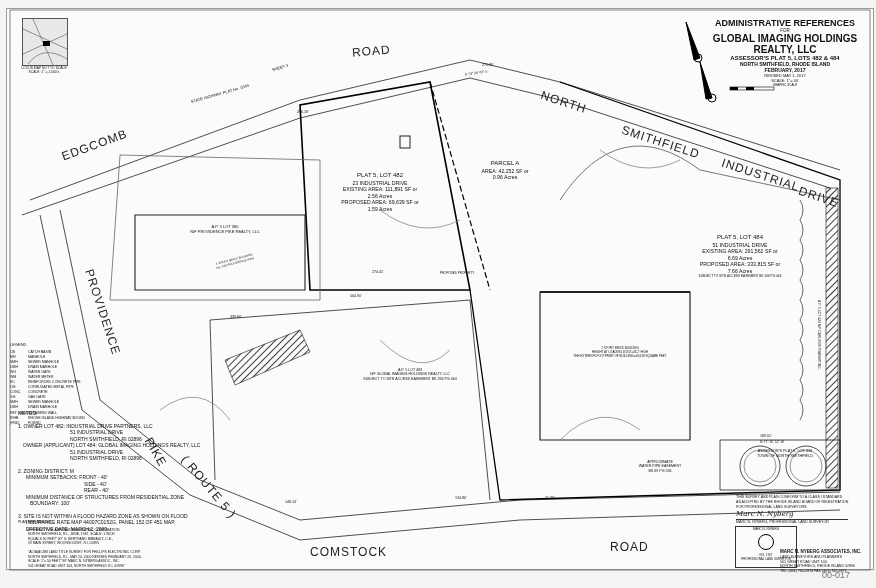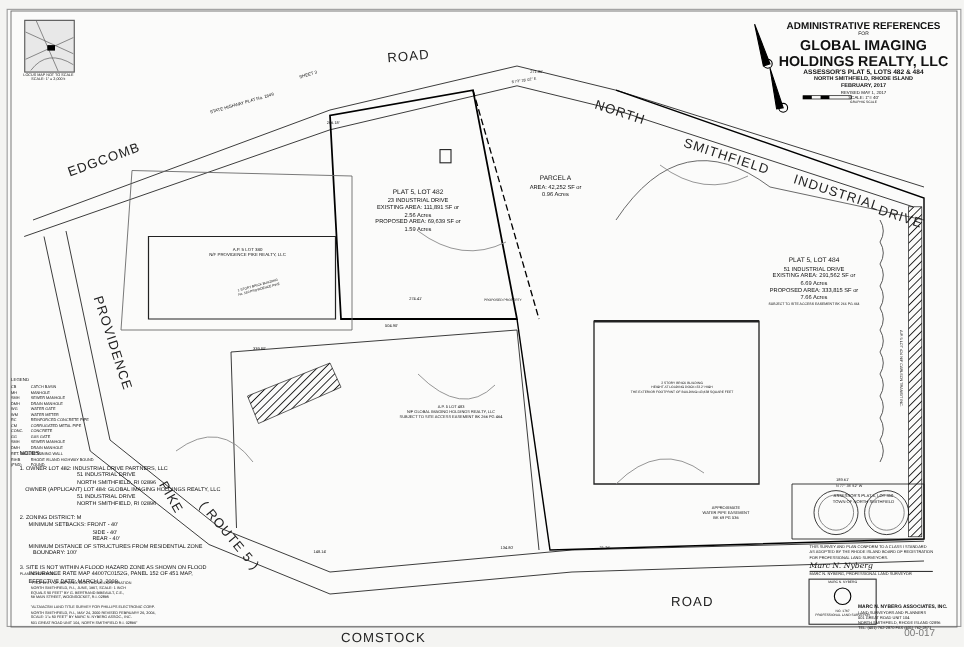--- a/index.html
+++ b/index.html
@@ -3,21 +3,21 @@
 <meta charset="utf-8">
 <style>
   html, body { margin:0; padding:0; background:#f4f4f2; }
   body { width:876px; height:588px; overflow:hidden; position:relative; font-family:"Liberation Sans", sans-serif; color:#111; }
   .sheet { position:absolute; left:6px; top:8px; width:866px; height:560px; background:#fbfbfa; border:1px solid #9a9a9a; }
   svg.plan { position:absolute; left:0; top:0; }
   .txt { position:absolute; white-space:nowrap; line-height:1.15; }
   .title-block { position:absolute; left:700px; top:18px; width:170px; text-align:center; }
   .title-block .t1 { font-size:9px; font-weight:bold; }
   .title-block .t2 { font-size:4.5px; }
-  .title-block .t3 { font-size:13px; font-weight:bold; }
+  .title-block .t3 { font-size:10px; font-weight:bold; }
   .title-block .t4 { font-size:6px; font-weight:bold; }
   .title-block .t5 { font-size:5px; font-weight:bold; }
   .title-block .t6 { font-size:4px; }
   .lot { position:absolute; text-align:center; font-size:5.2px; line-height:1.25; }
   .lot .h { font-size:6px; }
   .road { position:absolute; font-size:12px; letter-spacing:1px; color:#222; }
   .legend { position:absolute; left:10px; top:342px; font-size:3.5px; line-height:1.45; }
   .legend .lh { font-size:4px; margin-bottom:2px; }
   .legend .row span:first-child { display:inline-block; width:18px; }
   .notes { position:absolute; left:18px; top:410px; font-size:5px; line-height:1.3; }
@@ -128,21 +128,21 @@
 
 <div class="road" style="left:60px;top:138px;transform:rotate(-20deg);">EDGCOMB</div>
 <div class="road" style="left:352px;top:44px;transform:rotate(-5deg);">ROAD</div>
 <div class="road" style="left:540px;top:95px;transform:rotate(18deg);">NORTH</div>
 <div class="road" style="left:620px;top:135px;transform:rotate(18deg);">SMITHFIELD</div>
 <div class="road" style="left:720px;top:168px;transform:rotate(18deg);">INDUSTRIAL</div>
 <div class="road" style="left:798px;top:190px;transform:rotate(18deg);">DRIVE</div>
 <div class="road" style="left:58px;top:305px;transform:rotate(72deg);">PROVIDENCE</div>
 <div class="road" style="left:140px;top:445px;transform:rotate(60deg);">PIKE</div>
 <div class="road" style="left:170px;top:480px;transform:rotate(50deg);">( ROUTE 5 )</div>
-<div class="road" style="left:310px;top:545px;margin-top:28px;">COMSTOCK</div>
+<div class="road" style="left:310px;top:545px;">COMSTOCK</div>
 <div class="road" style="left:610px;top:540px;">ROAD</div>
 <div class="txt" style="left:190px;top:92px;font-size:4px;transform:rotate(-16deg);">STATE HIGHWAY PLAT No. 1649</div>
 <div class="txt" style="left:272px;top:66px;font-size:4px;transform:rotate(-16deg);">SHEET 3</div>
 
 <div class="lot" style="left:330px;top:172px;width:100px;">
   <div class="h">PLAT 5, LOT 482</div>
   <div>23 INDUSTRIAL DRIVE</div>
   <div>EXISTING AREA: 111,891 SF or</div>
   <div>2.56 Acres</div>
   <div>PROPOSED AREA: 69,639 SF or</div>

